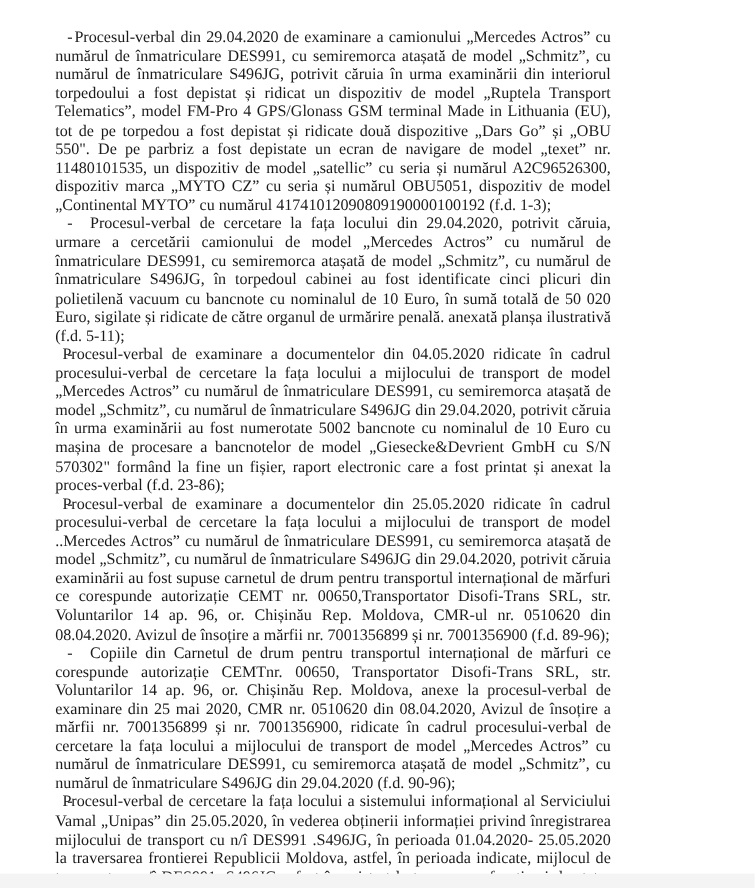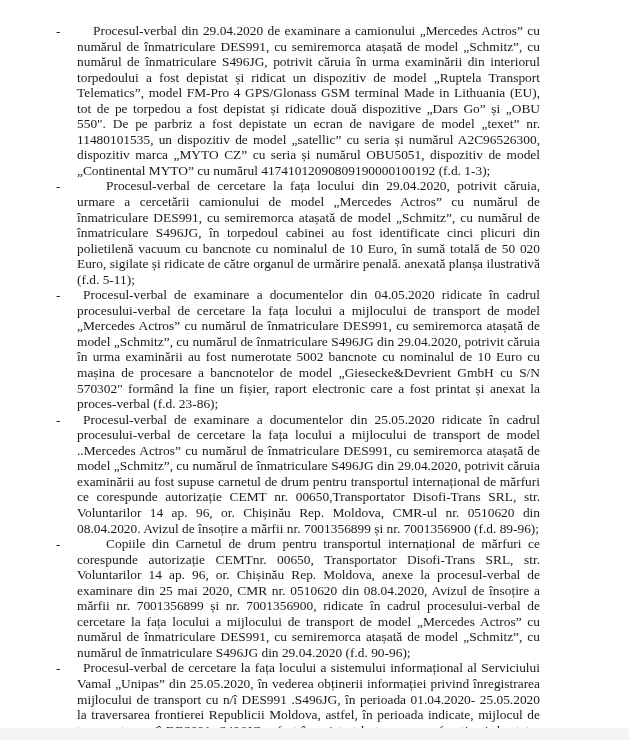--- a/index.html
+++ b/index.html
@@ -46,21 +46,21 @@
       padding: 0 espx;
     }
     .dash {
       position: absolute;
       left: 56px;
       top: 0;
       font-size: 13.4px;
       line-height: 15.55px;
     }
     .para {
-      margin-left: 77px;
+      margin-left: 46px;
       width: 463px;
       font-size: 13.4px;
       line-height: 15.55px;
       text-align: justify;
       text-indent: 16px;
     }
     .para.wide-indent { text-indent: 29px; }
   </style>
 </head>
 <body>

